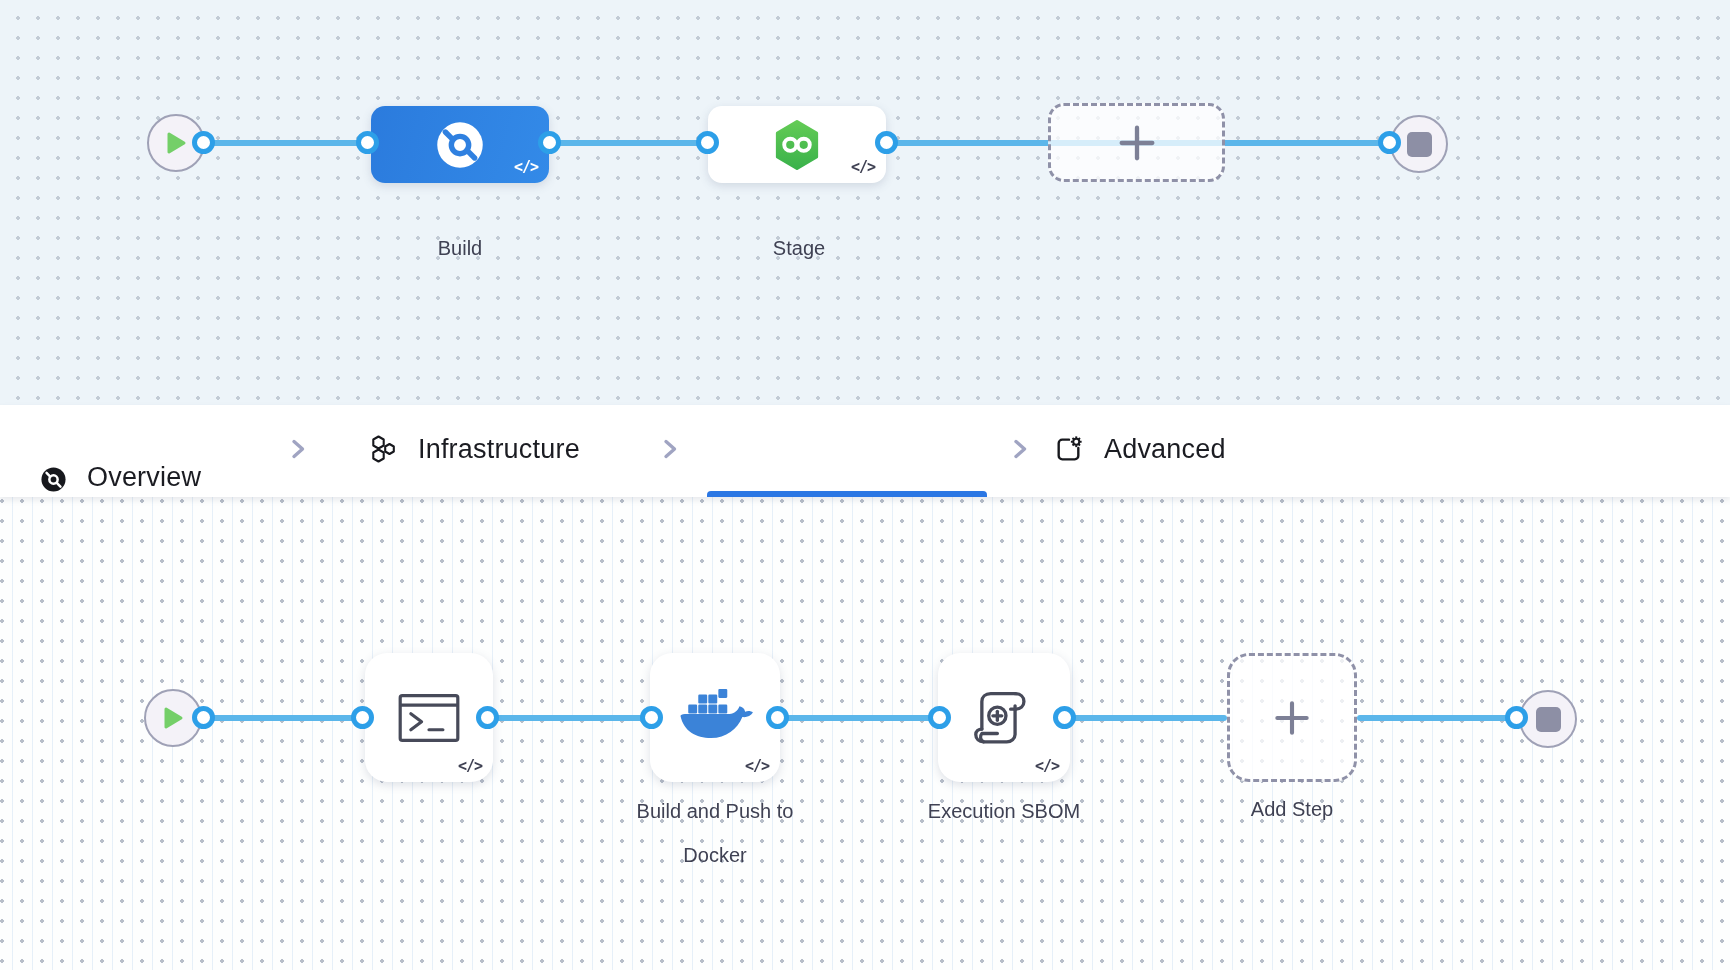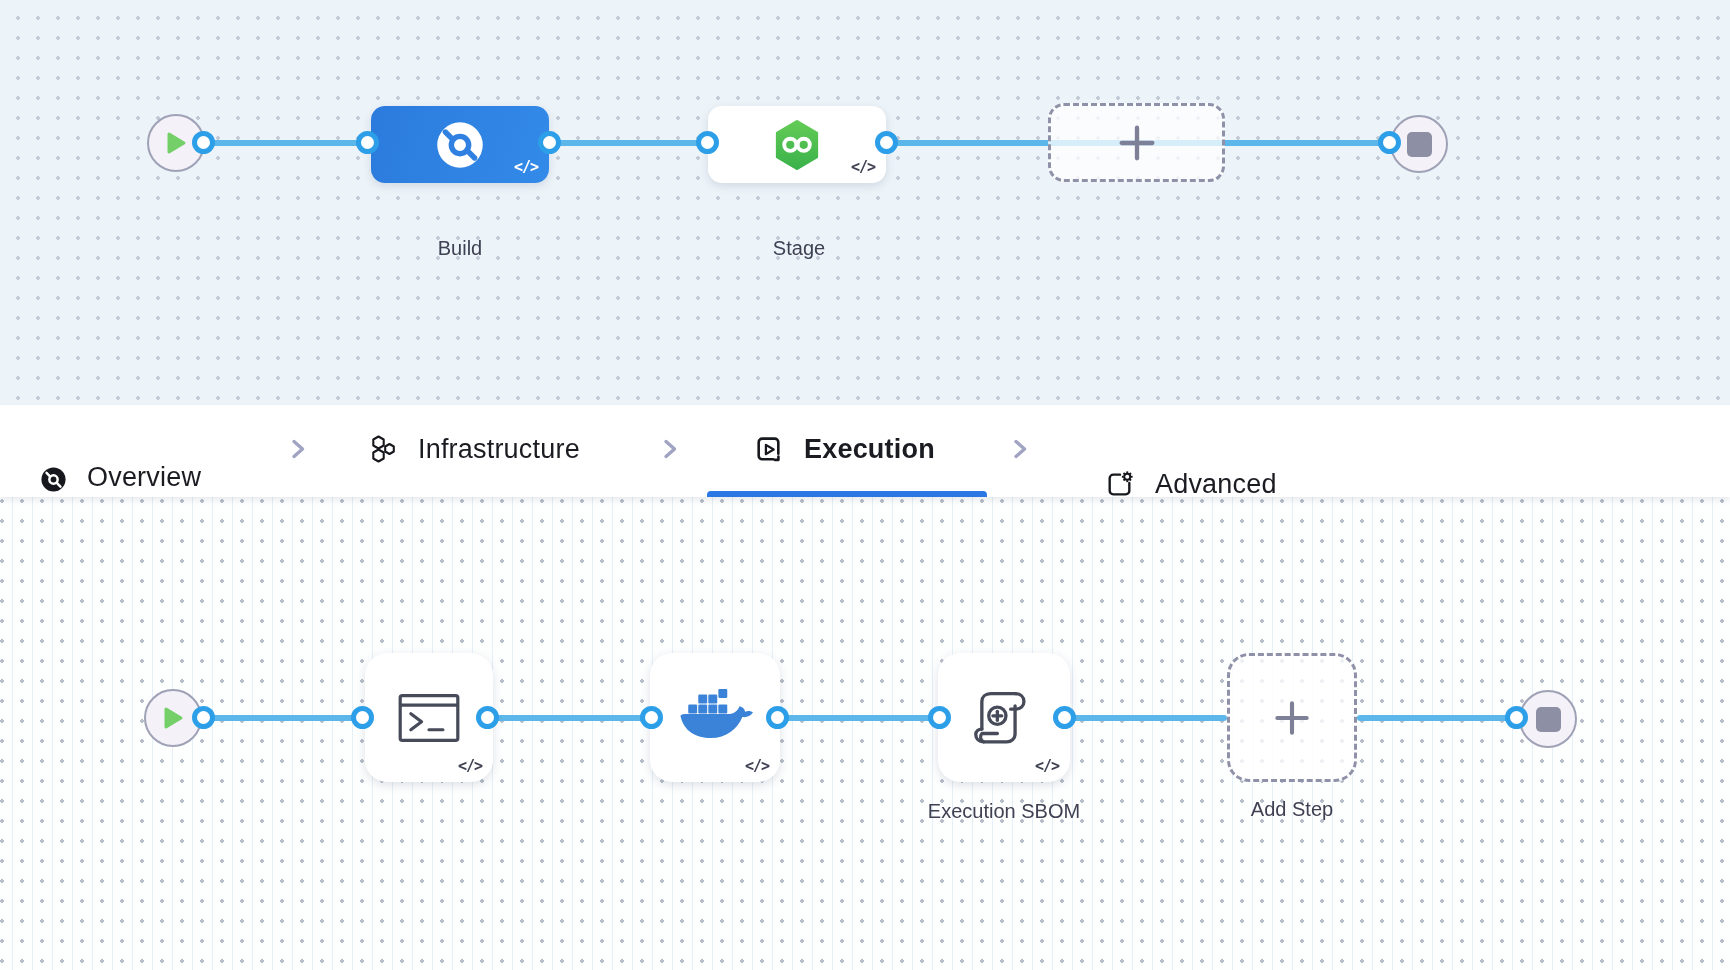--- a/index.html
+++ b/index.html
@@ -164,36 +164,26 @@
         <polygon points="21.5,10 25.8,12.5 25.8,17.5 21.5,20 17.2,17.5 17.2,12.5"></polygon>
       </g>
     </svg>
     <span>Infrastructure</span>
   </div>
 
   <svg class="tab-sep" style="left:659px;" width="22" height="30" viewBox="0 0 22 30">
     <path d="M7 7.5 l8.5 7.5 -8.5 7.5" stroke="#a0a4c2" stroke-width="3.4" fill="none" stroke-linecap="round" stroke-linejoin="round"></path>
   </svg>
 
-  <div class="tab active" style="left:753px;">
-    <svg width="31" height="31" viewBox="0 0 30 30">
-      <g fill="none" stroke="#17181d" stroke-width="2.5" stroke-linecap="round" stroke-linejoin="round">
-        <path d="M24.5 19 V8 c0 -2 -1.6 -3.5 -3.5 -3.5 H9 C7 4.5 5.5 6 5.5 8 v13 c0 2 1.6 3.5 3.5 3.5 h10.5"></path>
-        <path d="M21 25 h3.6 v-3.2"></path>
-        <path d="M12.5 10.5 L20 15 L12.5 19.5 Z" stroke-width="2.2"></path>
-      </g>
-    </svg>
-    <span>Execution</span>
-  </div>
 
   <svg class="tab-sep" style="left:1009px;" width="22" height="30" viewBox="0 0 22 30">
     <path d="M7 7.5 l8.5 7.5 -8.5 7.5" stroke="#a0a4c2" stroke-width="3.4" fill="none" stroke-linecap="round" stroke-linejoin="round"></path>
   </svg>
 
-  <div class="tab" style="left:1104px;margin-top:35px;">
+  <div class="tab" style="left:1053px;">
     <svg width="31" height="31" viewBox="0 0 30 30">
       <g fill="none" stroke="#17181d" stroke-width="2.3" stroke-linecap="round">
         <path d="M15.5 5.5 H9 C7 5.5 5.5 7 5.5 9 v12 c0 2 1.5 3.5 3.5 3.5 h12 c2 0 3.5 -1.5 3.5 -3.5 V13.5"></path>
       </g>
       <g stroke="#17181d" stroke-width="1.9" fill="none">
         <circle cx="22.5" cy="7.5" r="2.9"></circle>
         <line x1="22.5" y1="2.3" x2="22.5" y2="4.2"></line>
         <line x1="22.5" y1="10.8" x2="22.5" y2="12.7"></line>
         <line x1="17.3" y1="7.5" x2="19.2" y2="7.5"></line>
         <line x1="25.8" y1="7.5" x2="27.7" y2="7.5"></line>
@@ -278,15 +268,16 @@
 
   <div class="port" style="left:192px;top:209px;"></div>
   <div class="port" style="left:351px;top:209px;"></div>
   <div class="port" style="left:476px;top:209px;"></div>
   <div class="port" style="left:640px;top:209px;"></div>
   <div class="port" style="left:766px;top:209px;"></div>
   <div class="port" style="left:928px;top:209px;"></div>
   <div class="port" style="left:1053px;top:209px;"></div>
   <div class="port" style="left:1505px;top:209px;"></div>
 
+  <div class="graph-label" style="left:605px;top:292px;">Build and Push to Docker</div>
   <div class="graph-label" style="left:894px;top:292px;">Execution SBOM</div>
   <div class="graph-label" style="left:1182px;top:290px;">Add Step</div>
 </div>
 
 </body></html>

